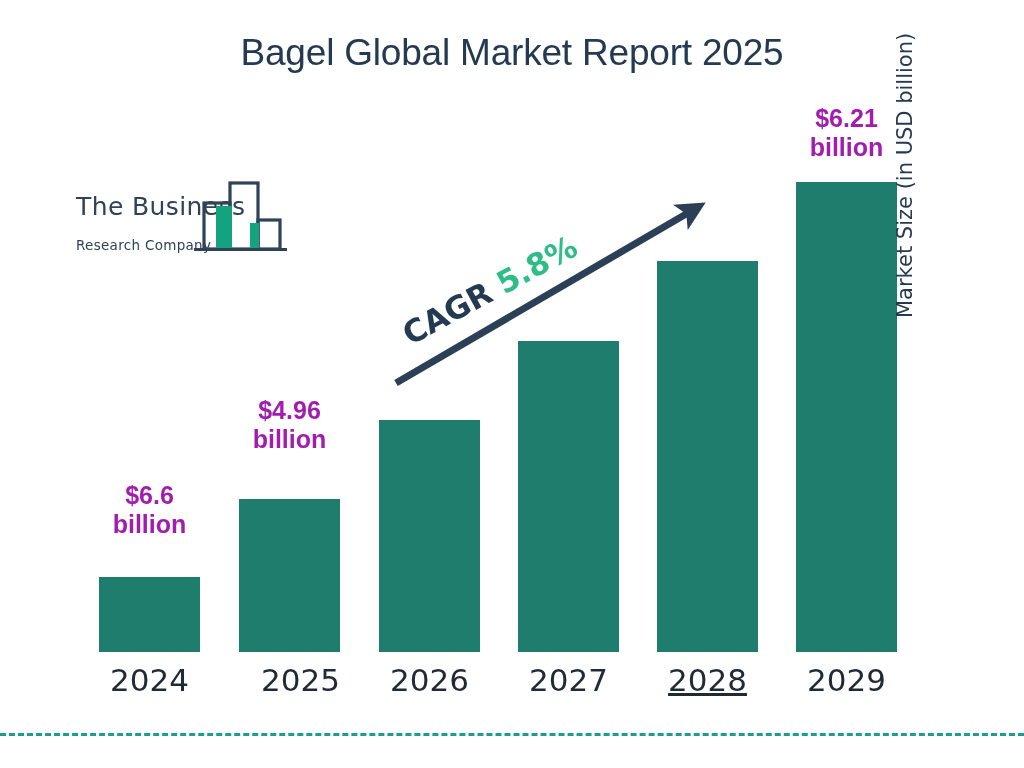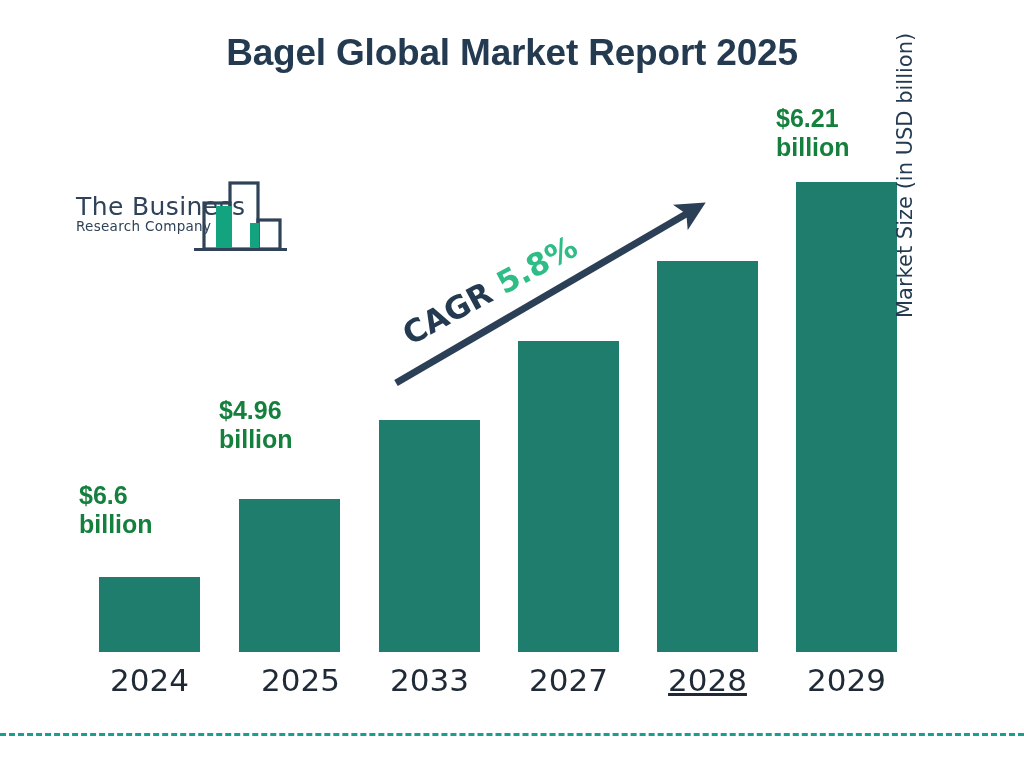--- a/index.html
+++ b/index.html
@@ -23,21 +23,21 @@
   }
 
   
   .title {
     position: absolute;
     top: 32px;
     left: 0;
     width: 1024px;
     text-align: center;
     font-size: 37px;
-    font-weight: bold;
+    font-weight: normal;
     color: #233a50;
     letter-spacing: -0.2px;
   }
 
   
   .logo {
     position: absolute;
     left: 72px;
     top: 180px;
     width: 215px;
@@ -53,21 +53,21 @@
   .logo-line1 {
     font-size: 25px;
     font-family: "DejaVu Sans", sans-serif;
     font-weight: 400;
     letter-spacing: 0.4px;
   }
   .logo-line2 {
     font-size: 13.5px;
     font-family: "DejaVu Sans", sans-serif;
     letter-spacing: 0.3px;
-    margin-top: 1px;
+    margin-top: 20px;
   }
   .logo-mark {
     position: absolute;
     left: 122px;
     top: 0px;
   }
 
   
   .bar {
     position: absolute;
@@ -76,24 +76,24 @@
   .xtick {
     position: absolute;
     top: 662px;
     font-size: 31px;
     color: #1f2a36;
     font-family: "DejaVu Sans", sans-serif;
     text-align: center;
   }
   .vallabel {
     position: absolute;
-    text-align: left;
+    text-align: center;
     font-size: 25px;
     font-weight: bold;
-    color: #15803d;
+    color: #a21caf;
     line-height: 1.15;
   }
   .vallabel .num { display: block; }
   .vallabel .unit { display: block; }
 
   
   .ylabel {
     position: absolute;
     left: 893px;
     top: 318px;
@@ -167,21 +167,21 @@
 
   <div class="bar" style="left:99px; top:577px; width:101px; height:75px;"></div>
   <div class="bar" style="left:239px; top:499px; width:101px; height:153px;"></div>
   <div class="bar" style="left:379px; top:420px; width:101px; height:232px;"></div>
   <div class="bar" style="left:518px; top:341px; width:101px; height:311px;"></div>
   <div class="bar" style="left:657px; top:261px; width:101px; height:391px;"></div>
   <div class="bar" style="left:796px; top:182px; width:101px; height:470px;"></div>
 
   <div class="xtick" style="left:99px; width:101px;">2024</div>
   <div class="xtick" style="left:239px; width:101px;text-align:right;">2025</div>
-  <div class="xtick" style="left:379px; width:101px;">2033</div>
+  <div class="xtick" style="left:379px; width:101px;">2026</div>
   <div class="xtick" style="left:518px; width:101px;">2027</div>
   <div class="xtick" style="left:657px; width:101px;text-decoration:underline;">2028</div>
   <div class="xtick" style="left:796px; width:101px;">2029</div>
 
   <div class="vallabel" style="left:79px; top:481px; width:141px;">
     <span class="num">$6.6</span>
     <span class="unit">billion</span>
   </div>
   <div class="vallabel" style="left:219px; top:396px; width:141px;">
     <span class="num">$4.96</span>

